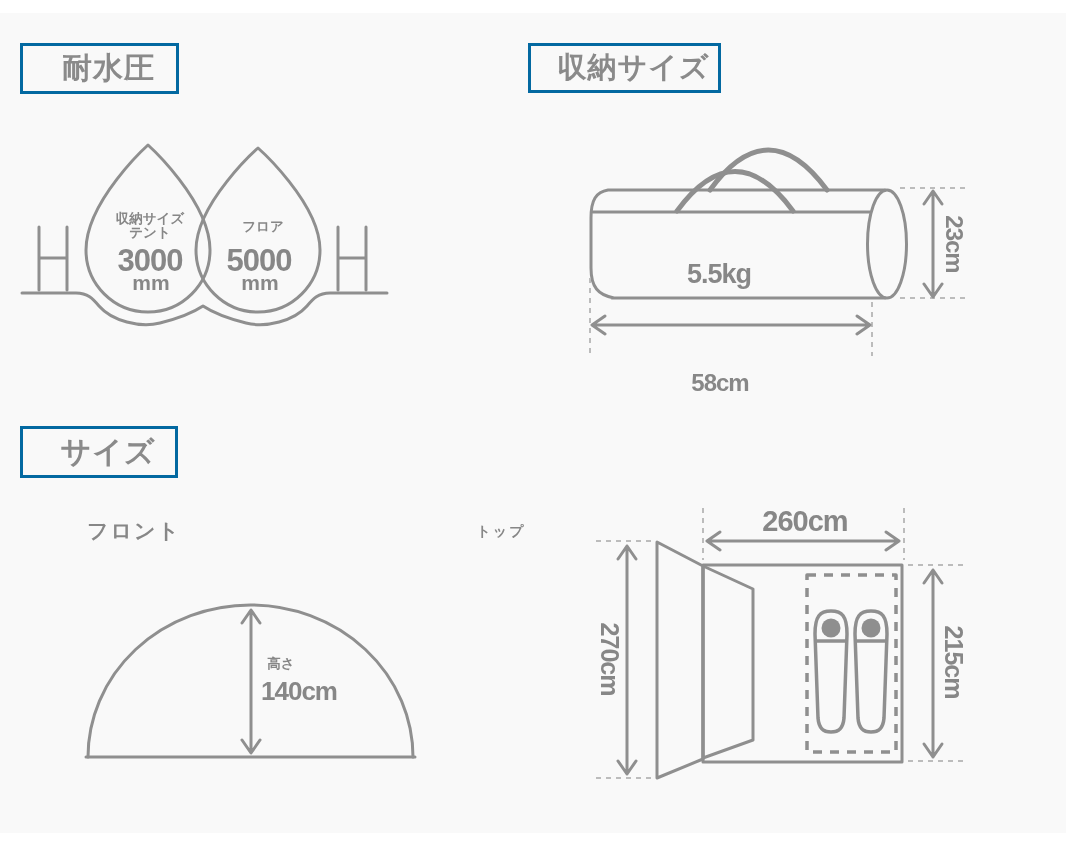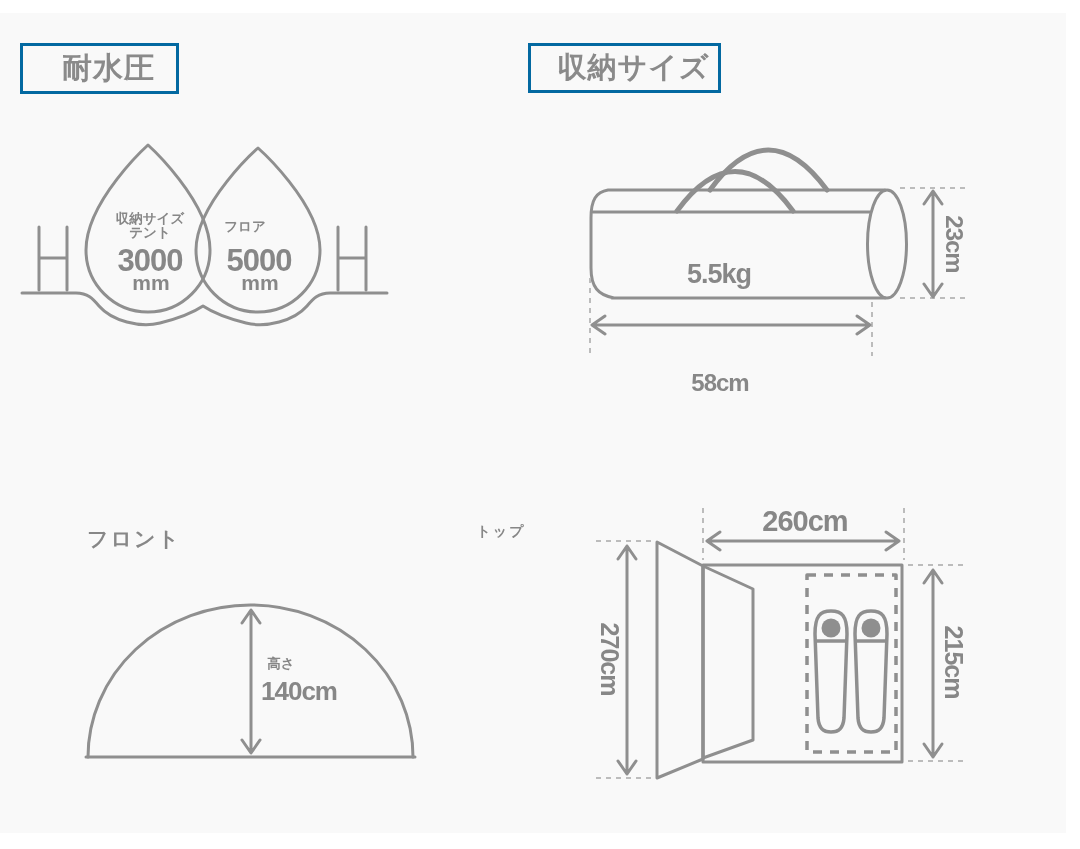--- a/index.html
+++ b/index.html
@@ -84,33 +84,36 @@
       <path d="M933,570 V757 M924,583 L933,570 L942,583 M924,744 L933,757 L942,744"></path>
     </g>
   </svg>
 
   <div class="titlebox" style="left:20px;top:43px;width:135px;height:45px;font-size:30px;">
     <span>耐水圧</span>
   </div>
   <div class="titlebox" style="left:528px;top:43px;width:169px;height:44px;font-size:29px;">
     <span>収納サイズ</span>
   </div>
+  <div class="titlebox" style="left:20px;top:426px;width:134px;height:46px;font-size:30px;">
+    <span>サイズ</span>
+  </div>
 
   <div class="lbl" style="left:150px;top:219px;font-size:13.5px;">収納サイズ</div>
   <div class="lbl" style="left:150px;top:233px;font-size:13.5px;">テント</div>
   <div class="lbl num" style="left:150px;top:260px;font-size:31px;">3000</div>
   <div class="lbl" style="left:151px;top:282px;font-size:21px;">mm</div>
-  <div class="lbl" style="left:245px;top:227px;font-size:13.5px;">フロア</div>
+  <div class="lbl" style="left:263px;top:227px;font-size:13.5px;">フロア</div>
   <div class="lbl num" style="left:259px;top:260px;font-size:31px;">5000</div>
   <div class="lbl" style="left:260px;top:282px;font-size:21px;">mm</div>
 
   <div class="lbl num" style="left:719px;top:250px;font-size:27px;margin-top:24px;">5.5kg</div>
   <div class="lbl num rot" style="left:954px;top:244px;font-size:24px;">23cm</div>
   <div class="lbl num" style="left:720px;top:343px;font-size:24px;margin-top:40px;">58cm</div>
 
-  <div class="lbl" style="left:134px;top:530px;font-size:21px;letter-spacing:2px;margin-top:8px;">フロント</div>
+  <div class="lbl" style="left:134px;top:530px;font-size:21px;letter-spacing:2px;">フロント</div>
   <div class="lbl" style="left:501px;top:531px;font-size:14px;letter-spacing:2px;">トップ</div>
   <div class="lbl" style="left:281px;top:664px;font-size:13.5px;">高さ</div>
   <div class="lbl num" style="left:299px;top:691px;font-size:26px;text-align:right;">140cm</div>
   <div class="lbl num" style="left:805px;top:521px;font-size:29px;">260cm</div>
   <div class="lbl num rot" style="left:609px;top:659px;font-size:25px;">270cm</div>
   <div class="lbl num rot" style="left:953px;top:662px;font-size:25px;">215cm</div>
 </div>
 
 </body></html>

